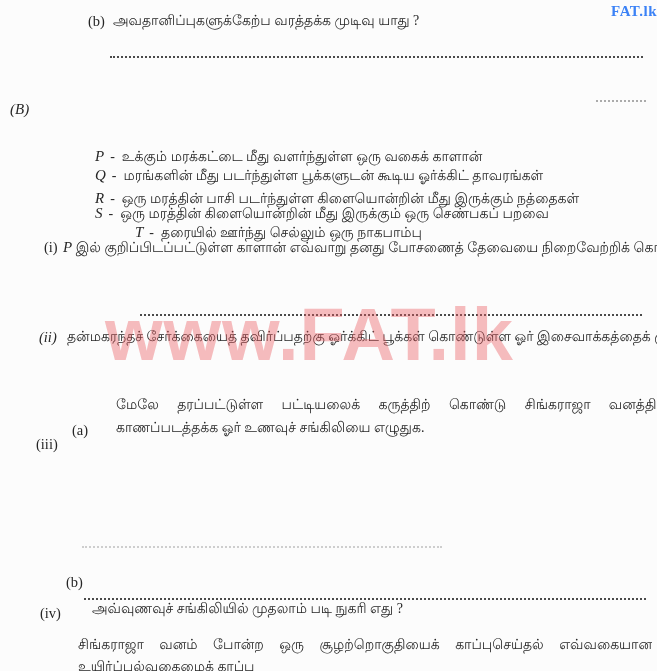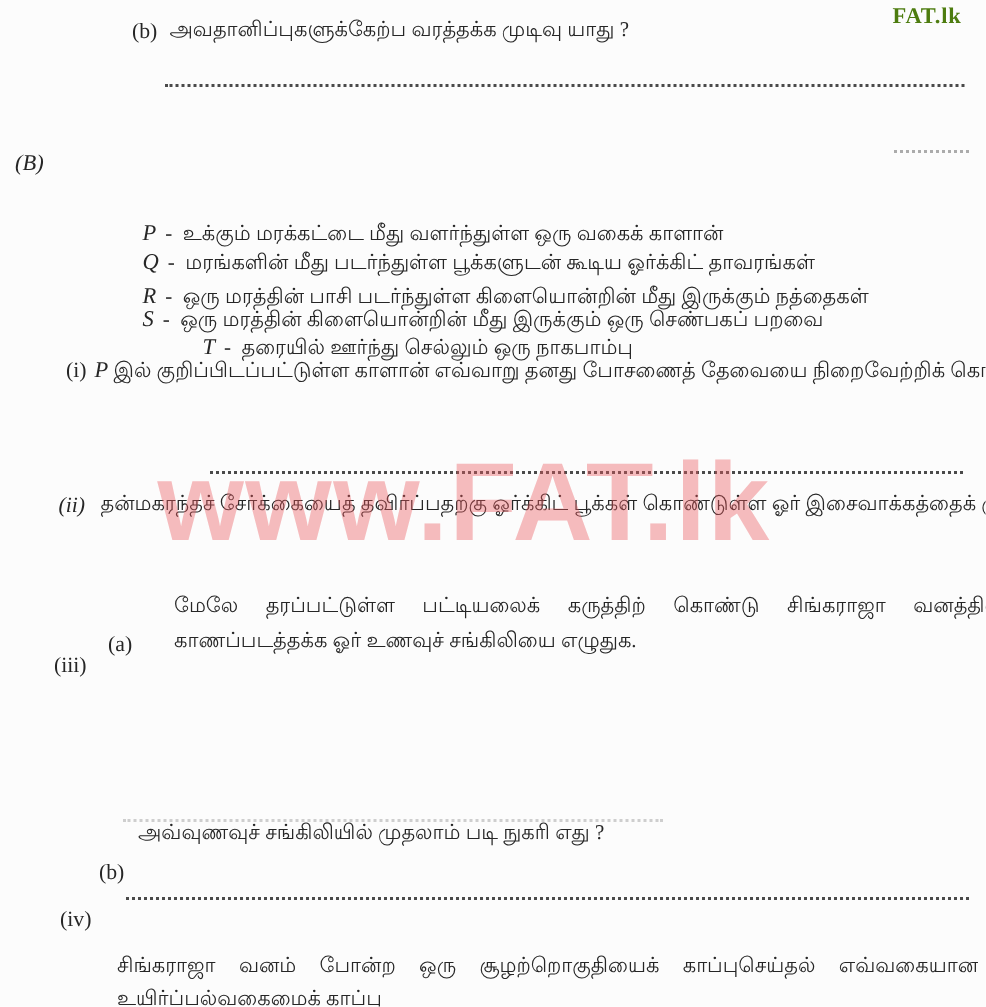--- a/index.html
+++ b/index.html
@@ -30,21 +30,21 @@
     font-family:"Liberation Sans","DejaVu Sans",sans-serif;
     font-size:74px; font-weight:bold; letter-spacing:1px;
     white-space:nowrap; pointer-events:none; z-index:5;
   }
 </style>
 </head>
 <body>
 
 <div class="page">
 
-  <div class="abs site-logo" style="top:3px; right:16px; color:#4d7c0f;">FAT.lk</div>
+  <div class="abs site-logo" style="top:3px; right:0; color:#3b82f6;">FAT.lk</div>
 
   <div class="abs watermark" style="left:105px; top:292px; color:rgba(235,90,95,0.40);">www.FAT.lk</div>
 
   <div class="abs t lbl" style="left:88px; top:10px;">(b)</div>
   <div class="abs t" style="left:113px; top:10px;">அவதானிப்புகளுக்கேற்ப வரத்தக்க முடிவு யாது ?</div>
 
   <div class="abs dotted" style="left:110px; top:56px; width:533px;"></div>
 
   <div class="abs dotted tiny" style="left:596px; top:100px; width:50px;"></div>
 
@@ -77,21 +77,21 @@
   <div class="abs t lbl" style="left:39px; top:326px;font-style:italic;">(ii)</div>
   <div class="abs t" style="left:67px; top:326px;">தன்மகரந்தச் சேர்க்கையைத் தவிர்ப்பதற்கு ஓர்க்கிட் பூக்கள் கொண்டுள்ள ஓர் இசைவாக்கத்தைக் குறிப்பிடுக.</div>
 
   <div class="abs t lbl" style="left:36px; top:433px;">(iii)</div>
   <div class="abs t lbl" style="left:72px; top:419px;">(a)</div>
   <div class="abs wrap" style="left:100px; top:393px; width:552px;margin-left:16px;">மேலே தரப்பட்டுள்ள பட்டியலைக் கருத்திற் கொண்டு சிங்கராஜா வனத்தில் காணப்படத்தக்க ஓர் உணவுச் சங்கிலியை எழுதுக.</div>
 
   <div class="abs dotted faint" style="left:82px; top:546px; width:360px;"></div>
 
   <div class="abs t lbl" style="left:66px; top:571px;">(b)</div>
-  <div class="abs t" style="left:92px; top:545px;">அவ்வுணவுச் சங்கிலியில் முதலாம் படி நுகரி எது ?</div>
+  <div class="abs t" style="left:92px; top:598px;">அவ்வுணவுச் சங்கிலியில் முதலாம் படி நுகரி எது ?</div>
 
   <div class="abs dotted" style="left:84px; top:598px; width:562px;"></div>
 
   <div class="abs t lbl" style="left:40px; top:602px;">(iv)</div>
   <div class="abs" style="left:78px; top:634px; width:574px;">
     <div class="t" style="white-space:normal; line-height:22px; text-align:justify;">சிங்கராஜா வனம் போன்ற ஒரு சூழற்றொகுதியைக் காப்புசெய்தல் எவ்வகையான உயிர்ப்பல்வகைமைக் காப்பு</div>
 
   </div>
 
 </div>

